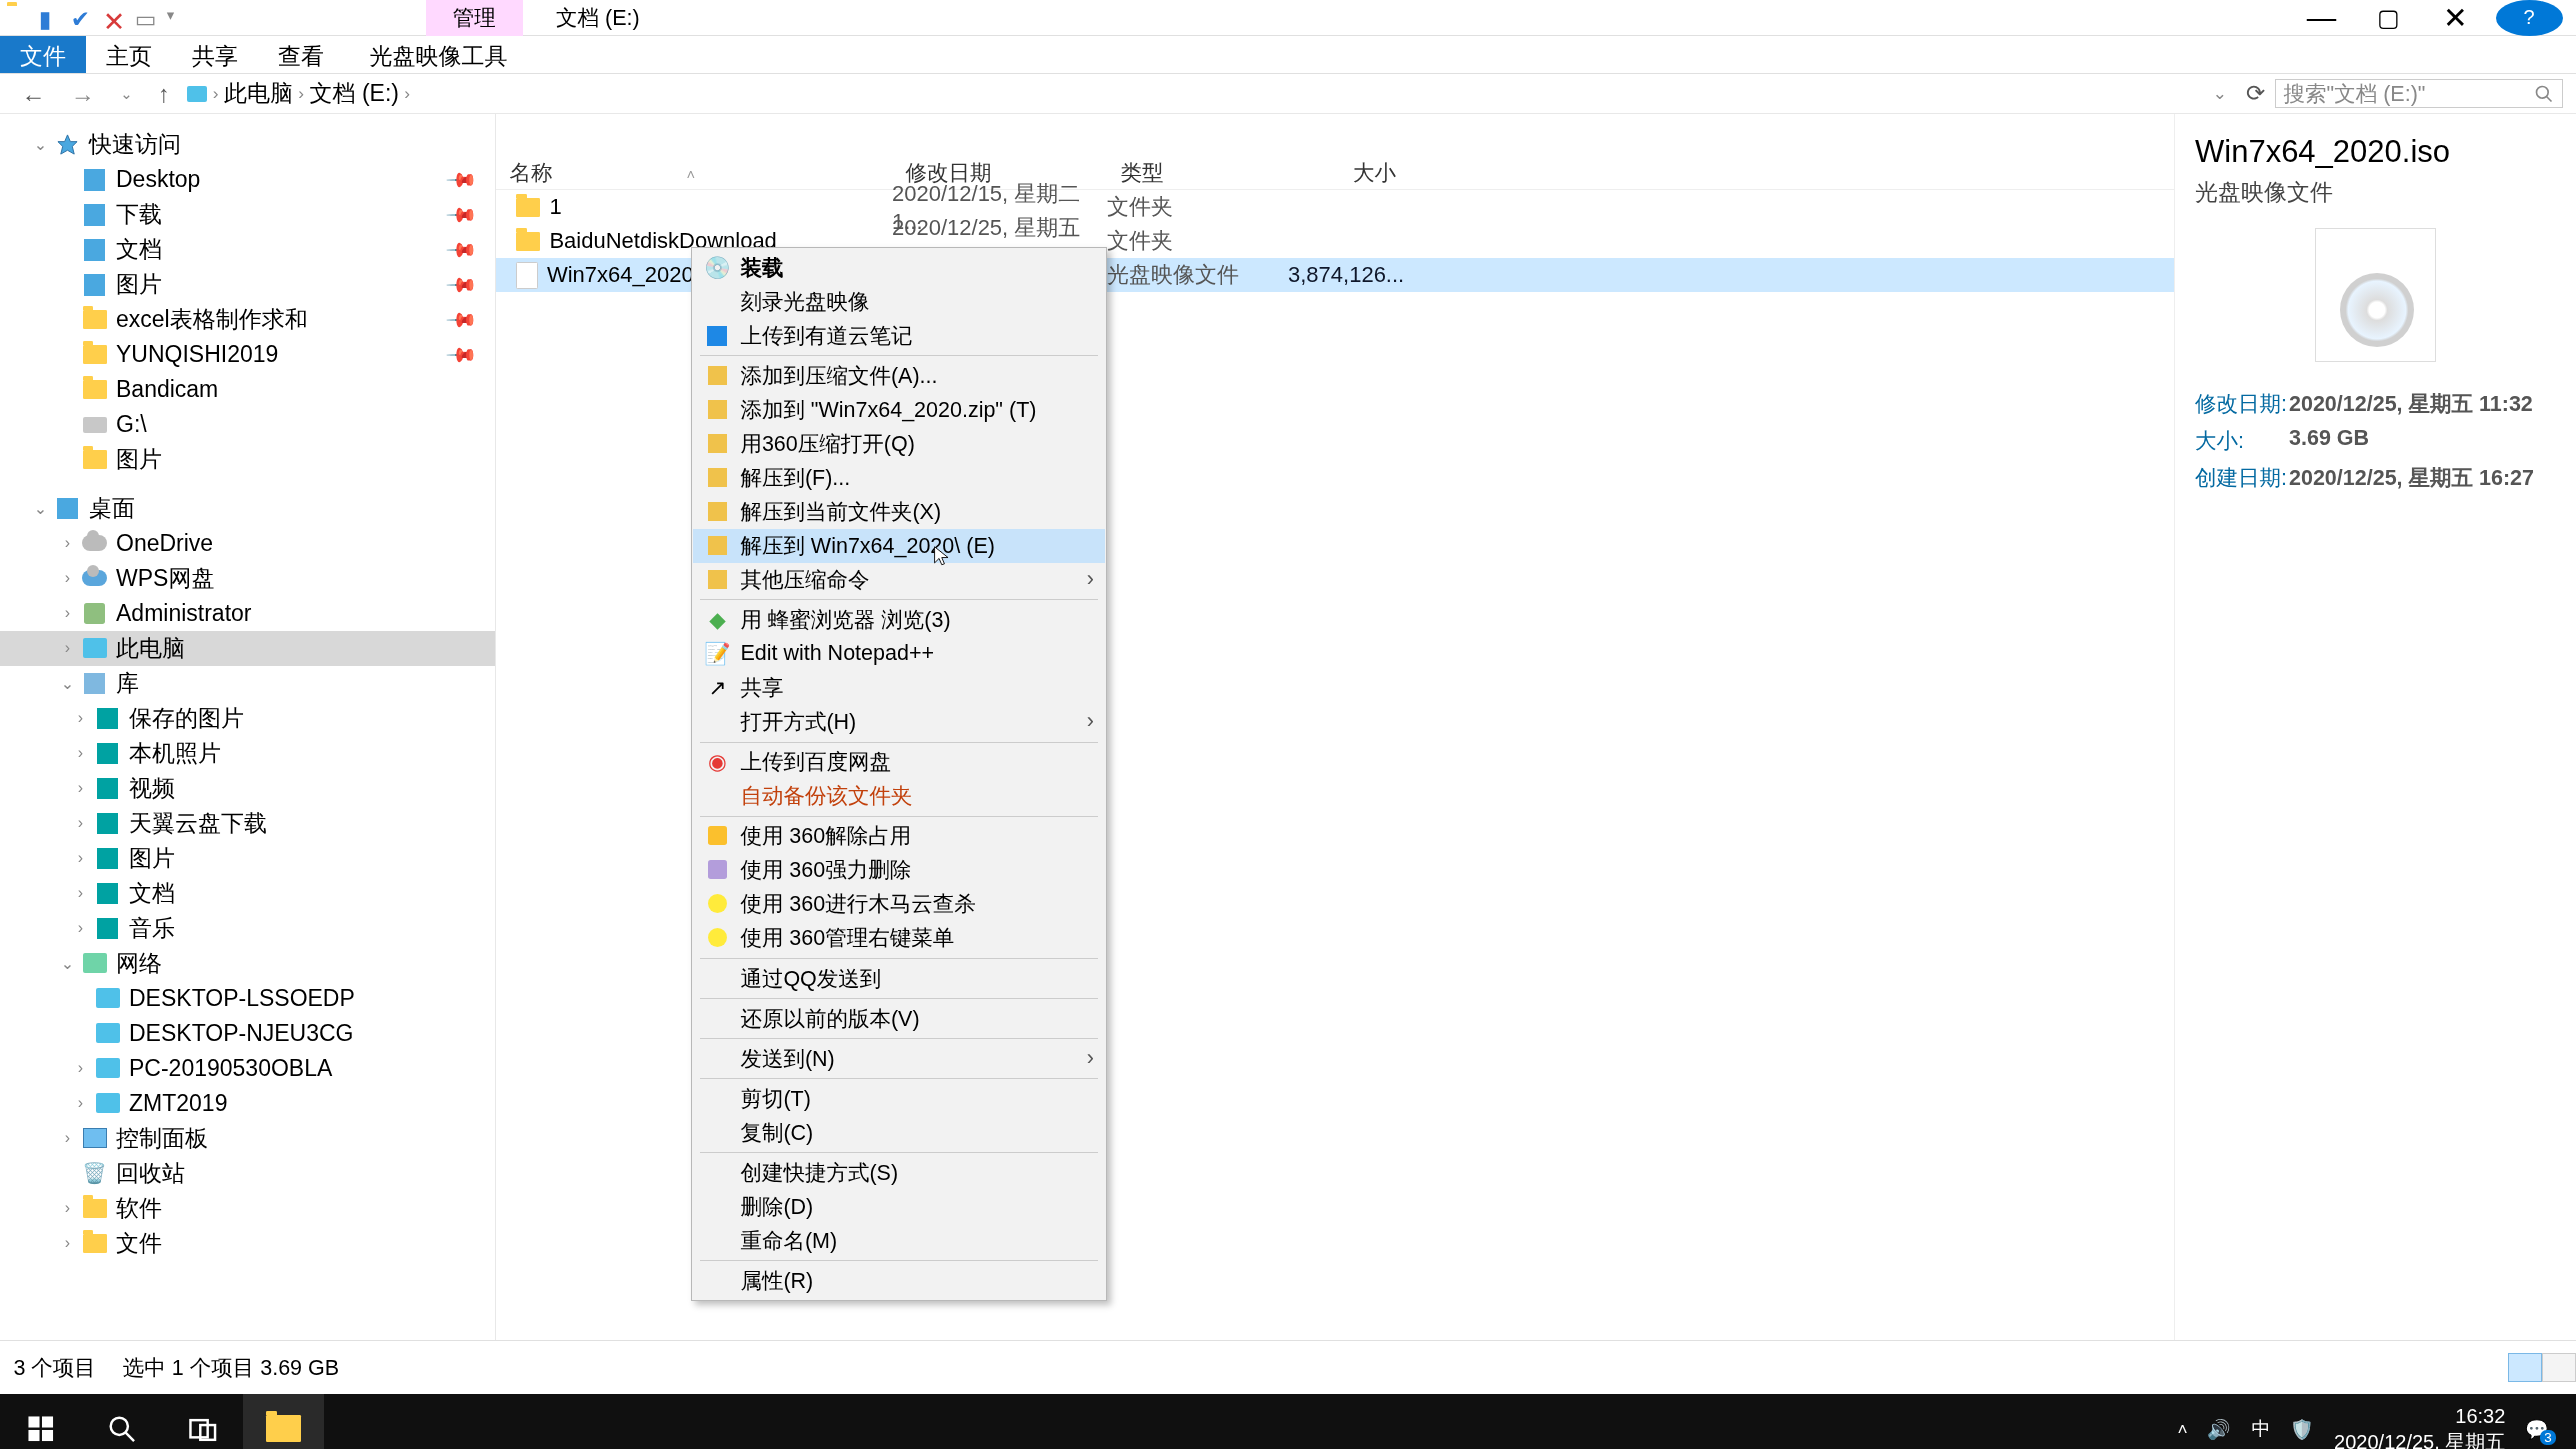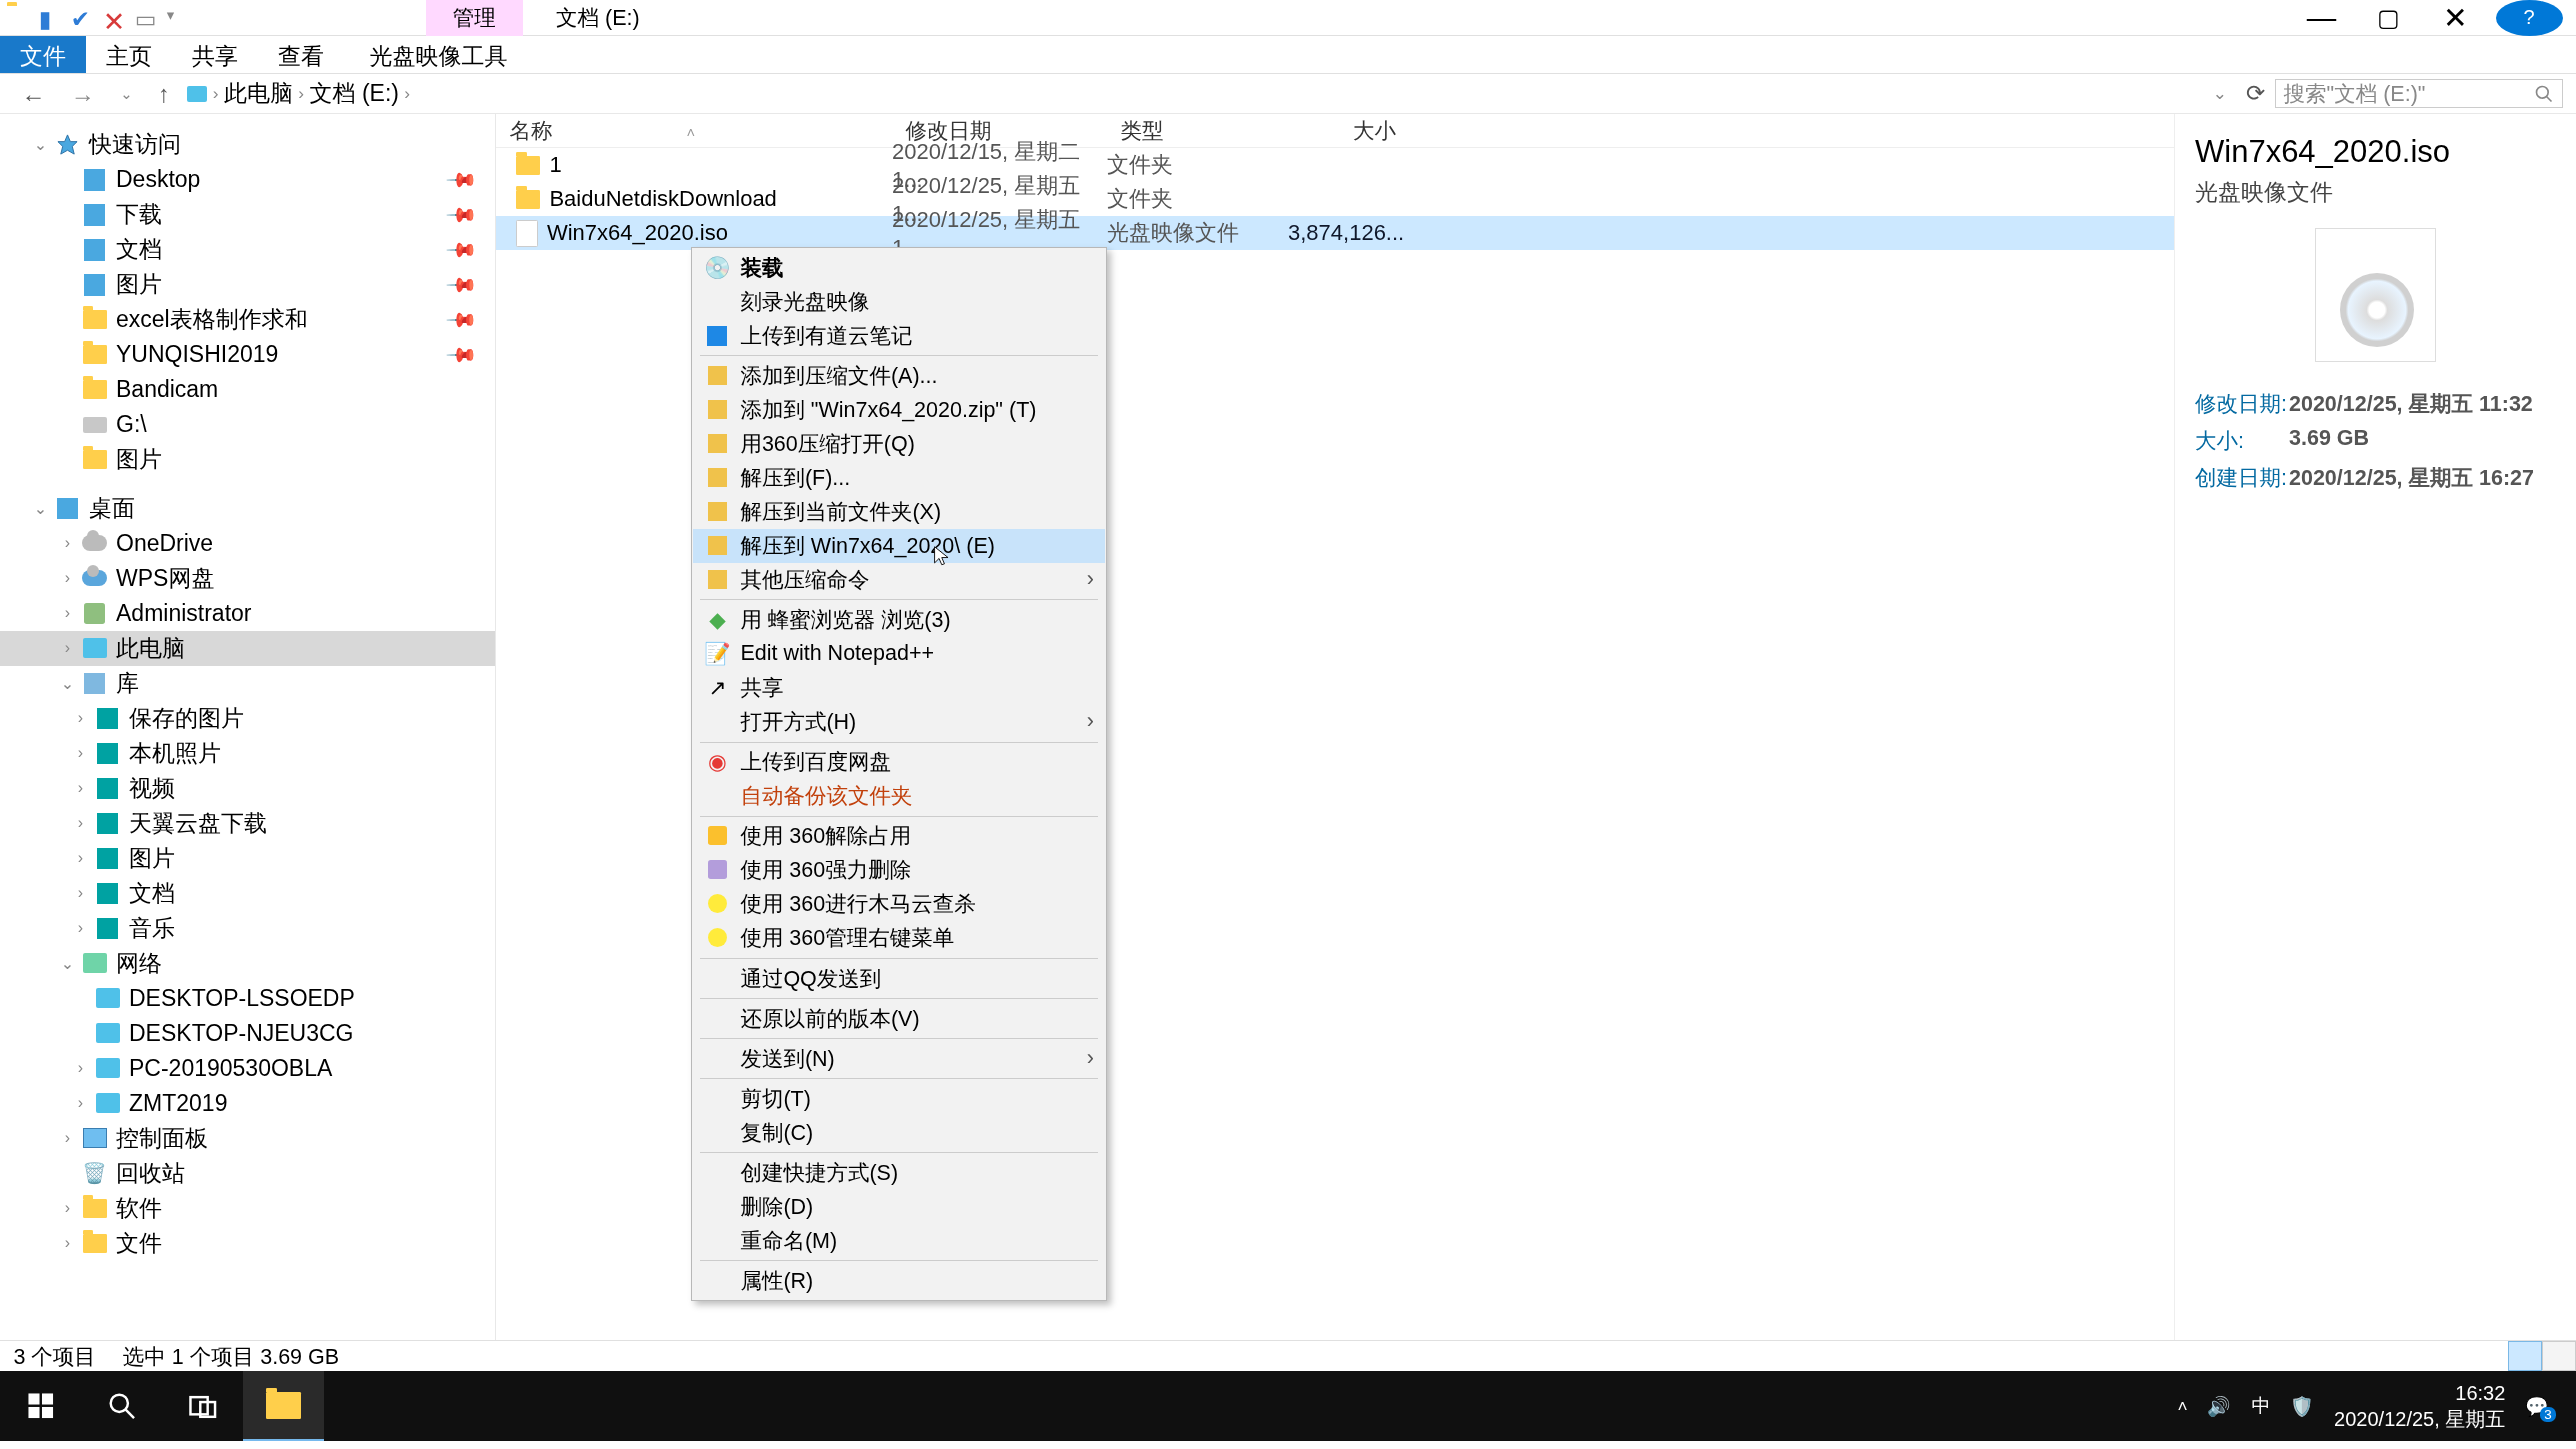--- a/index.html
+++ b/index.html
@@ -52,21 +52,21 @@
 .folder-yel::before { content: ""; position: absolute; top: -4px; left: 0; width: 10.7px; height: 4px; background: #ffcf4b; border-radius: 1.3px 1.3px 0 0;}
 .sq-blue { width: 21.5px; height: 21.5px; background: #4aa8e0; }
 .sq-teal { width: 21.5px; height: 21.5px; background: #00a2a2; }
 .monitor { width: 24px; height: 20px; background: #4fc1e9; border-radius: 2px; position: relative; }
 .cloud { width: 25.5px; height: 16px; background: #bbb; border-radius: 9.4px; position: relative; }
 .cloud::before{content:"";position:absolute;width:12px;height:12px;background:#bbb;border-radius:50%;top:-5.4px;left:5.4px;}
 .drive { width: 24px; height: 16px; background: #c8c8c8; border-radius: 2px; }
 .panel-ico{width:24px;height:20px;background:#6fbef0;border:1.3px solid #3a7db0;}
 
 
-.filelist { flex: 1; position: relative; }
+.filelist { flex: 1; position: relative; margin-top: 42px; }
 .colhead { display: flex; height: 34px; border-bottom: 0.7px solid #eee; align-items: center; font-size: 21.5px; color: #333; }
 .colhead div { padding-left: 13.4px; }
 .c-name { width: 396px; }
 .c-date { width: 215px; }
 .c-type { width: 181px; }
 .c-size { width: 148px; text-align: right; padding-right: 40px;}
 .frow { display: flex; height: 34px; align-items: center; font-size: 22px; }
 .frow.selected { background: #cce8ff; }
 .frow .c-name { display: flex; align-items: center; gap: 9.4px; padding-left: 20px;}
 .fdate{color:#555;}
@@ -88,21 +88,21 @@
 .details { width: 402px; padding: 20px; border-left: 0.7px solid #eee; }
 .details h2 { font-size: 31px; font-weight: 500; margin-bottom: 6.7px; }
 .details .dtype{font-size:23px;color:#444;margin-bottom:20px;}
 .details .thumb { width: 121px; height: 134px; border: 0.7px solid #ddd; margin: 0 auto 27px; background: #fff; position: relative;}
 .details .thumb .disc{width:74px;height:74px; border-radius:50%; background: radial-gradient(circle,#fff 15%, #ddd 20%, #e8f4ff 55%, #d0d0d0 60%); position:absolute; bottom:13.4px; left:23.5px;}
 .details .kv { display: flex; font-size: 21.5px; margin-bottom: 8px; }
 .details .kv .k{width:94px;color:#0369a1;}
 .details .kv .v{color:#555;font-weight:bold;}
 
 
-.statusbar { height: 31px; border-top: 0.7px solid #e0e0e0; display: flex; align-items: center; font-size: 21.5px; padding-left: 13.4px; gap: 27px; }
+.statusbar { height: 54px; border-top: 0.7px solid #e0e0e0; display: flex; align-items: center; font-size: 21.5px; padding-left: 13.4px; gap: 27px; }
 .statusbar .viewbtns{margin-left:auto;display:flex;}
 .statusbar .vb{width:34px;height:29.5px;border:0.7px solid #ccc;background:#f4f4f4;}
 .statusbar .vb.active{background:#cce8ff;border-color:#7ab8e6;}
 
 
 .taskbar { height: 70px; background: #101010; display: flex; align-items: center; color: #fff; }
 .taskbar .tb { width: 81px; height: 70px; display: flex; align-items: center; justify-content: center; }
 .taskbar .tb svg, .taskbar .tb span{color:#fff;}
 .tb.active{background:#333;border-bottom:2.7px solid #76b9ed;}
 .tb.explorer{background:#2a2a2a;}

